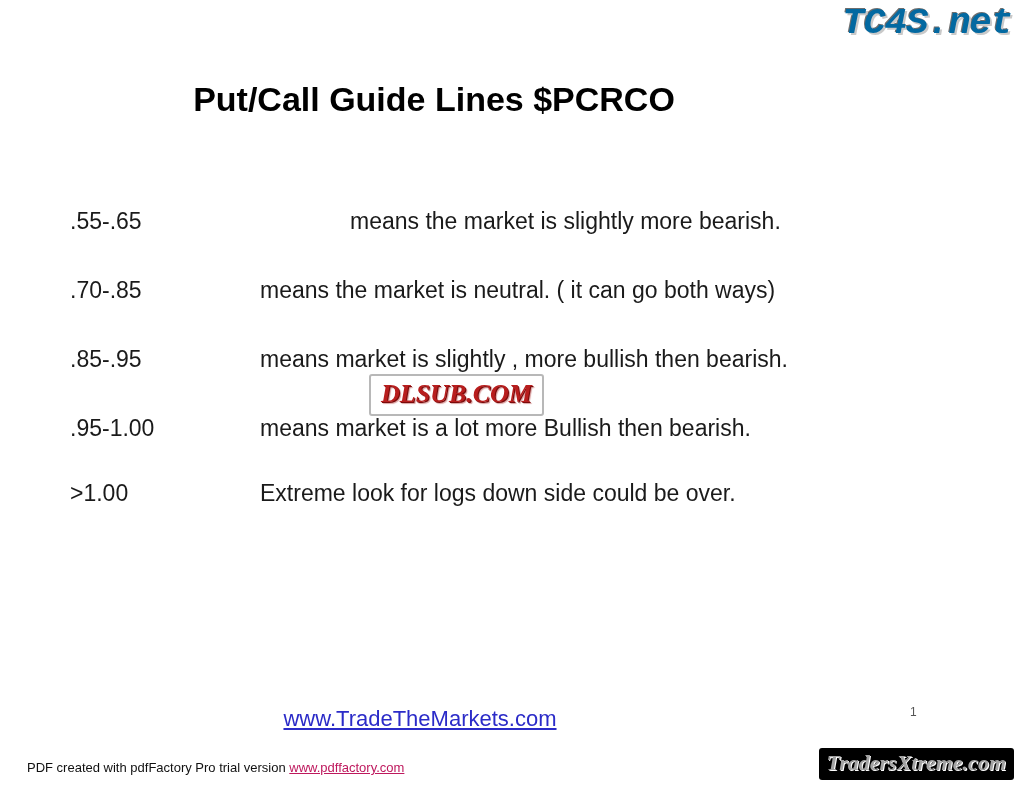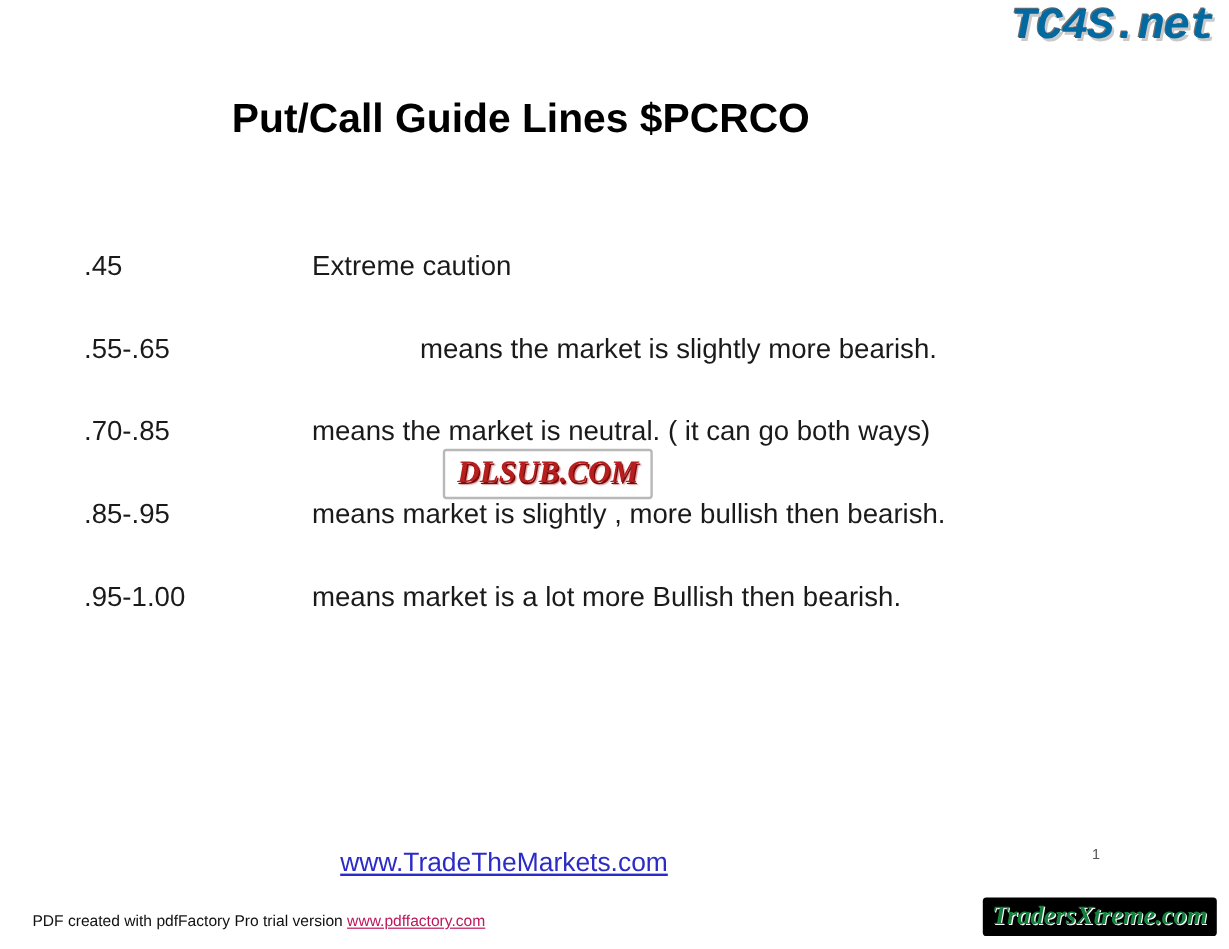--- a/index.html
+++ b/index.html
@@ -119,52 +119,52 @@
   .pdf-note a {
     color: #be185d;
     text-decoration: underline;
   }
 
   .brand-tx {
     position: absolute;
     right: 10px;
     top: 748px;
     background: #000000;
-    color: #15803d;
+    color: #a3a3a3;
     font-size: 22px;
     font-weight: bold;
     font-style: italic;
     padding: 2px 8px 4px 8px;
     border-radius: 3px;
     text-shadow: 1px 1px 0 #ffffff;
     font-family: "Liberation Serif", serif;
   }
 </style>
 </head>
 <body>
 
 <div class="brand-tc4s">TC4S.net</div>
 
 <div class="slide-title">Put/Call Guide Lines  $PCRCO</div>
 
 <div class="rows">
-  <div class="row">
-    <span class="level">.45</span><span class="desc">Extreme caution</span>
-  </div>
   <div class="row indent-desc">
     <span class="level">.55-.65</span><span class="desc">means the market is slightly more bearish.</span>
   </div>
   <div class="row">
     <span class="level">.70-.85</span><span class="desc">means the market is neutral. ( it can go both ways)</span>
   </div>
   <div class="row">
     <span class="level">.85-.95</span><span class="desc">means market is slightly , more bullish then bearish.</span>
   </div>
   <div class="row row-tight">
     <span class="level">.95-1.00</span><span class="desc">means market is a lot more Bullish then bearish.</span>
+  </div>
+  <div class="row row-tight">
+    <span class="level">&gt;1.00</span><span class="desc">Extreme look for logs down side could be over.</span>
   </div>
 </div>
 
 <div class="watermark">DLSUB.COM</div>
 
 <a class="footer-link" href="#">www.TradeTheMarkets.com</a>
 <div class="page-number">1</div>
 
 <div class="pdf-note">
   <span>PDF created with pdfFactory Pro trial version </span><a href="#">www.pdffactory.com</a>

